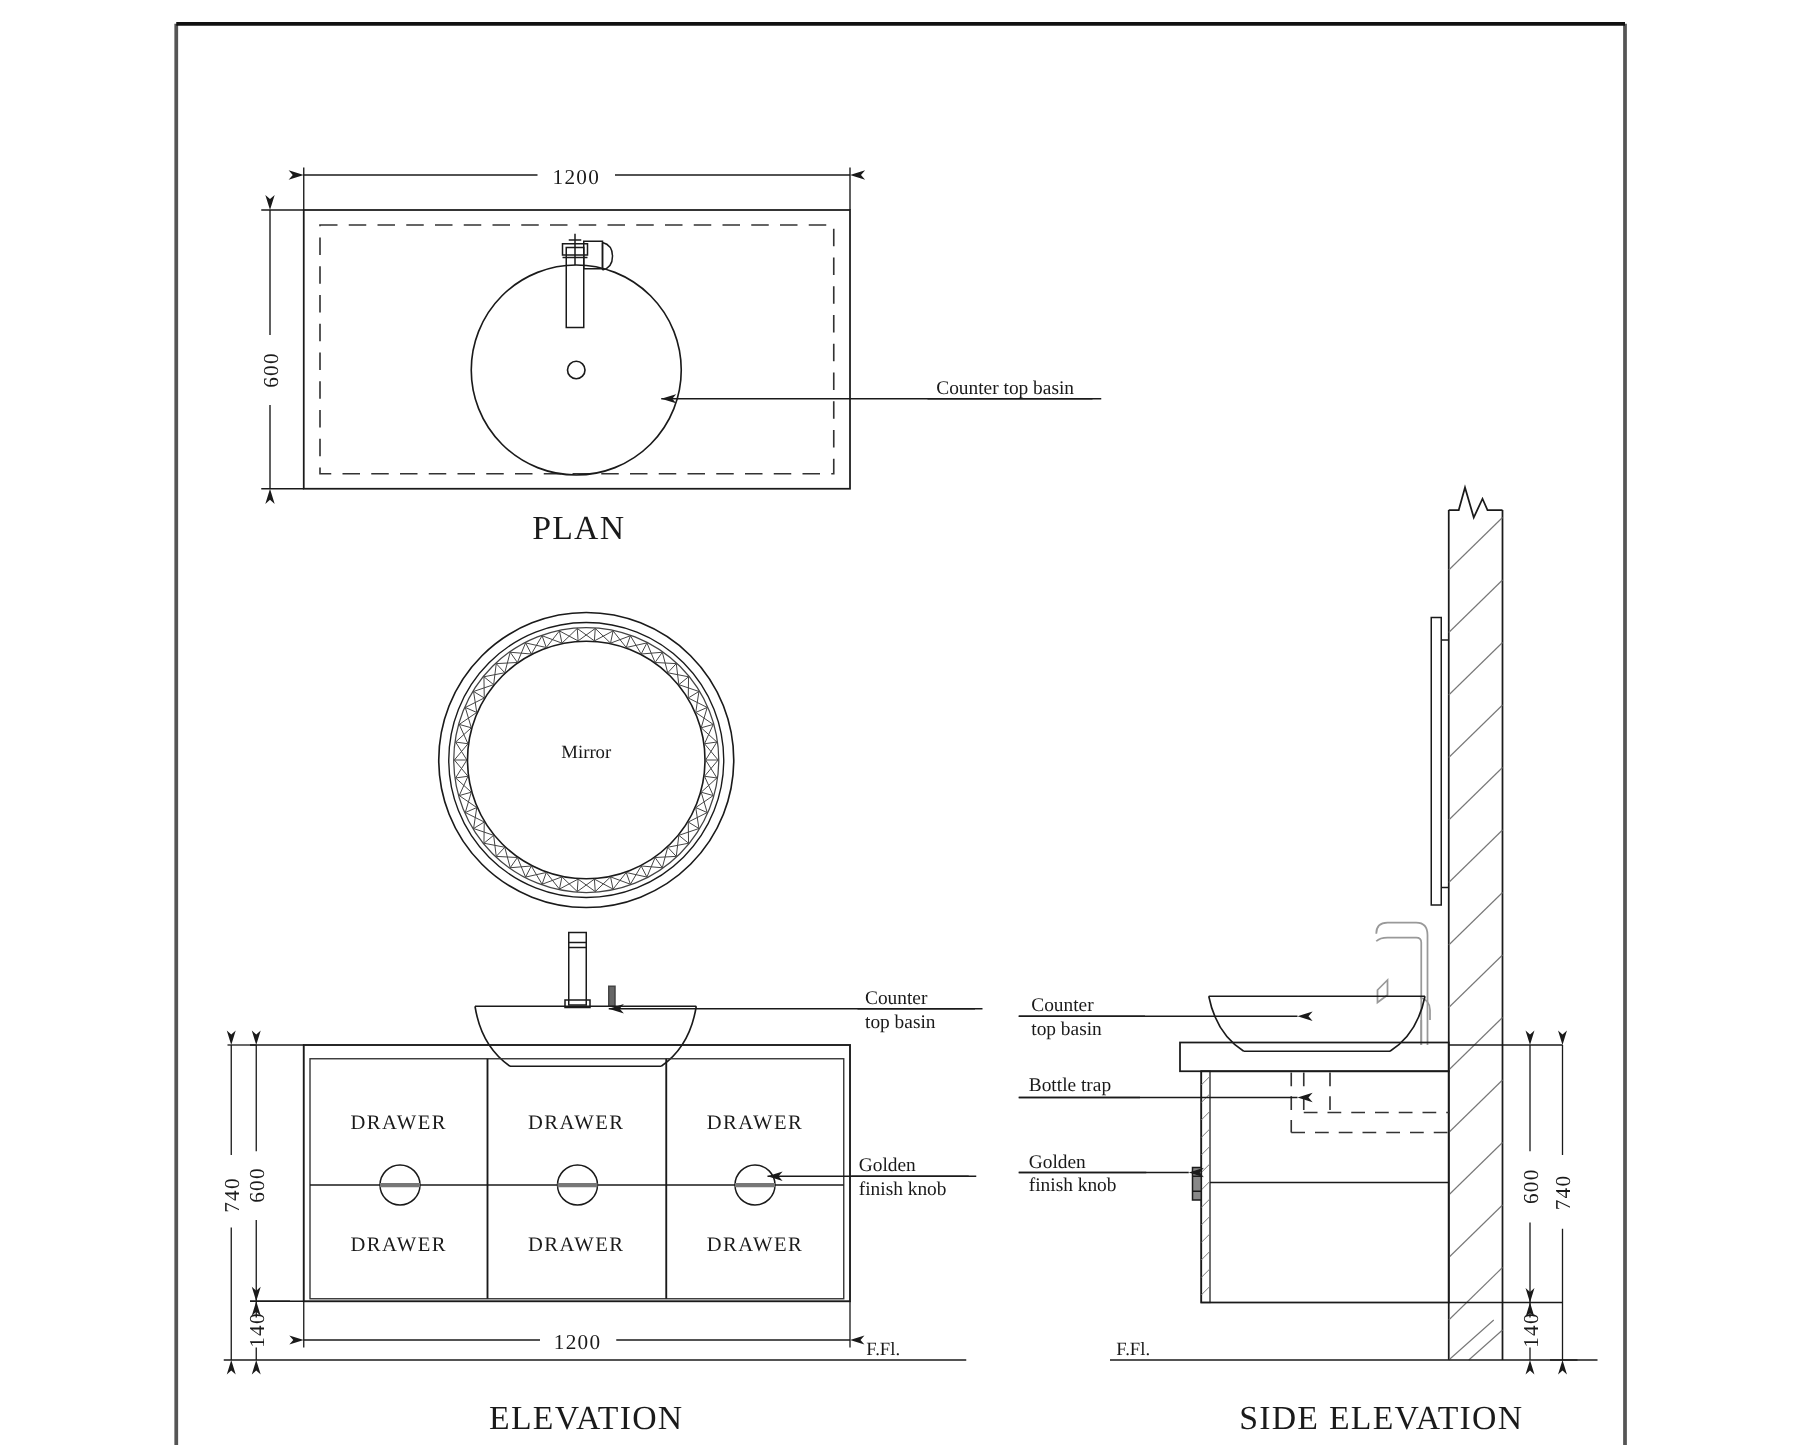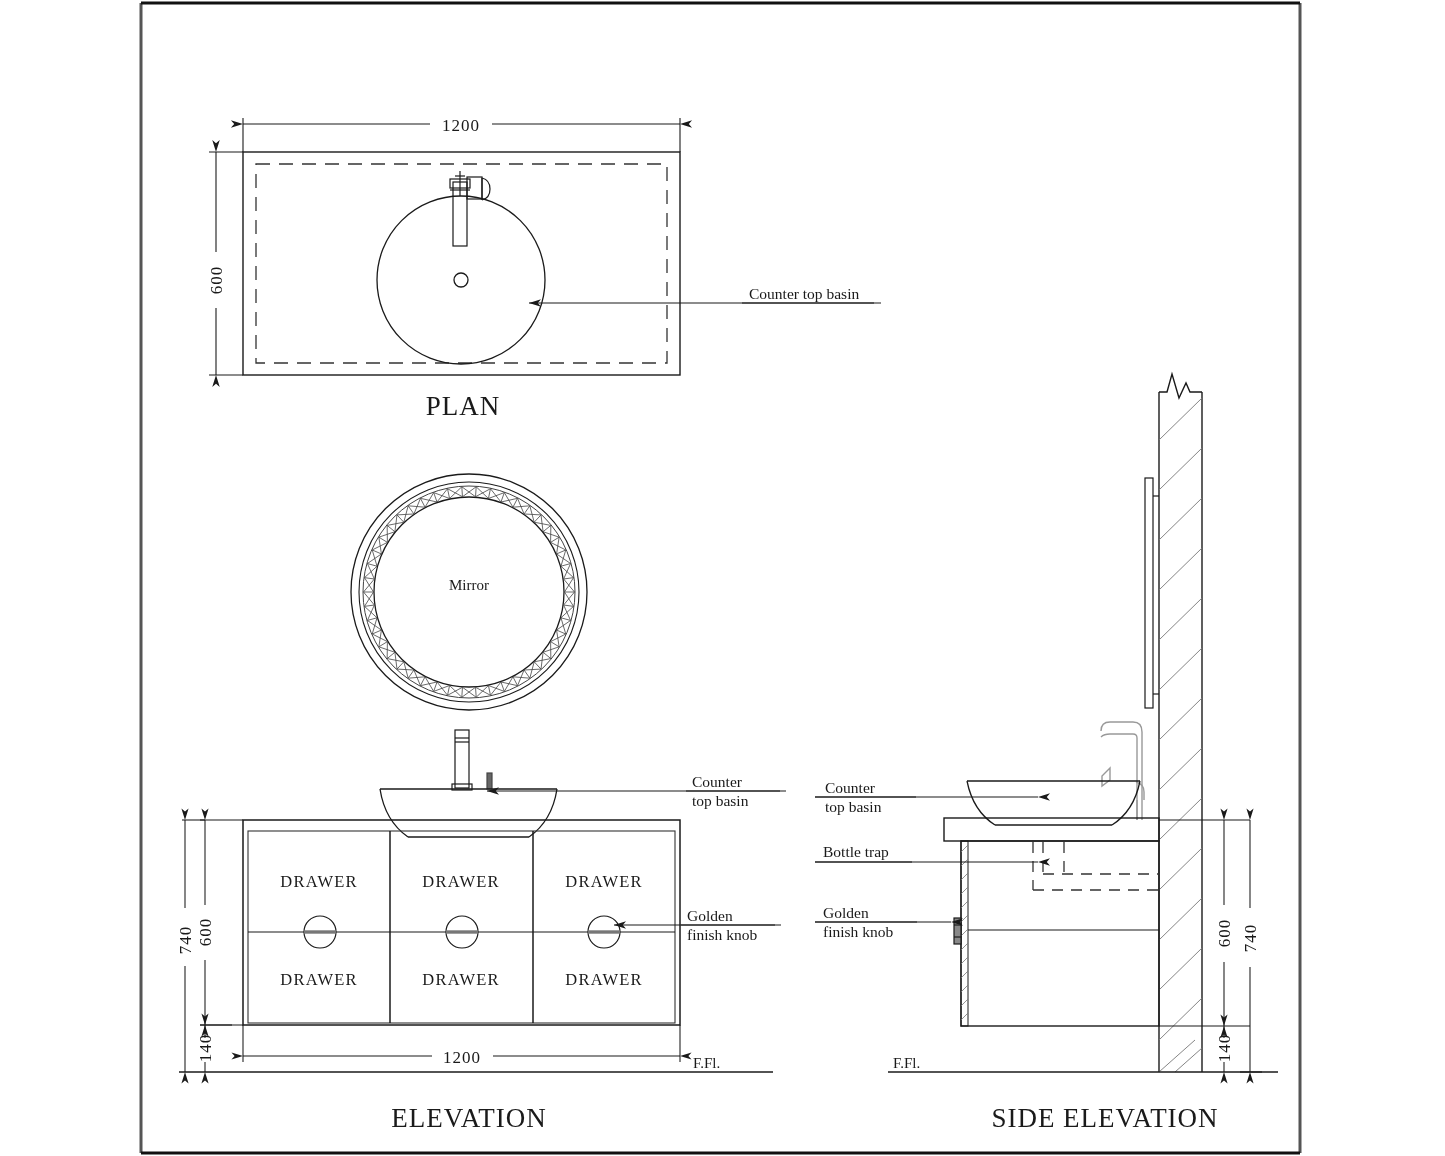--- a/index.html
+++ b/index.html
@@ -4,21 +4,21 @@
 <title>Vanity Unit Drawing</title>
 <style>
   html,body{margin:0;padding:0;background:#ffffff;}
   body{
     width:1445px;height:1156px;
     font-family:"Liberation Serif", serif;
     color:#111;
     position:relative;
     overflow:hidden;
   }
-  #sheet{position:absolute;left:0;top:0;width:1445px;height:956px;}
+  #sheet{position:absolute;left:0;top:16px;width:1445px;height:956px;}
   svg{display:block;}
   .lbl{font-family:"Liberation Serif", serif;fill:#1a1a1a;}
   .title{font-size:27px;letter-spacing:1px;}
   .note{font-size:15.5px;}
   .dim{font-size:17px;letter-spacing:1px;}
   .mirror-txt{font-size:15px;}
   .drawer-txt{font-size:16.5px;letter-spacing:1.2px;}
   .ffl{font-size:15px;}
 </style>
 </head>

